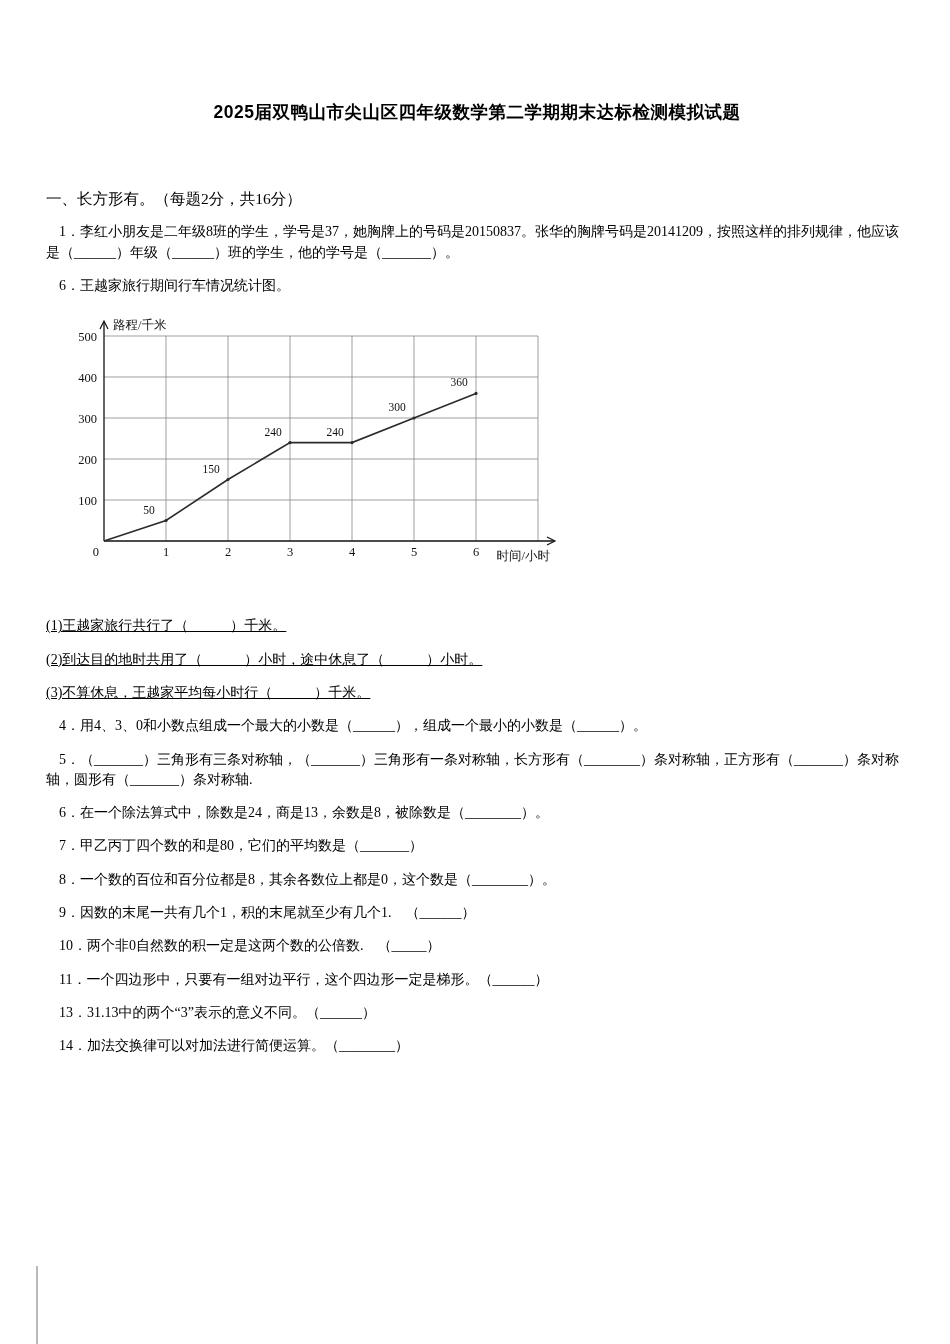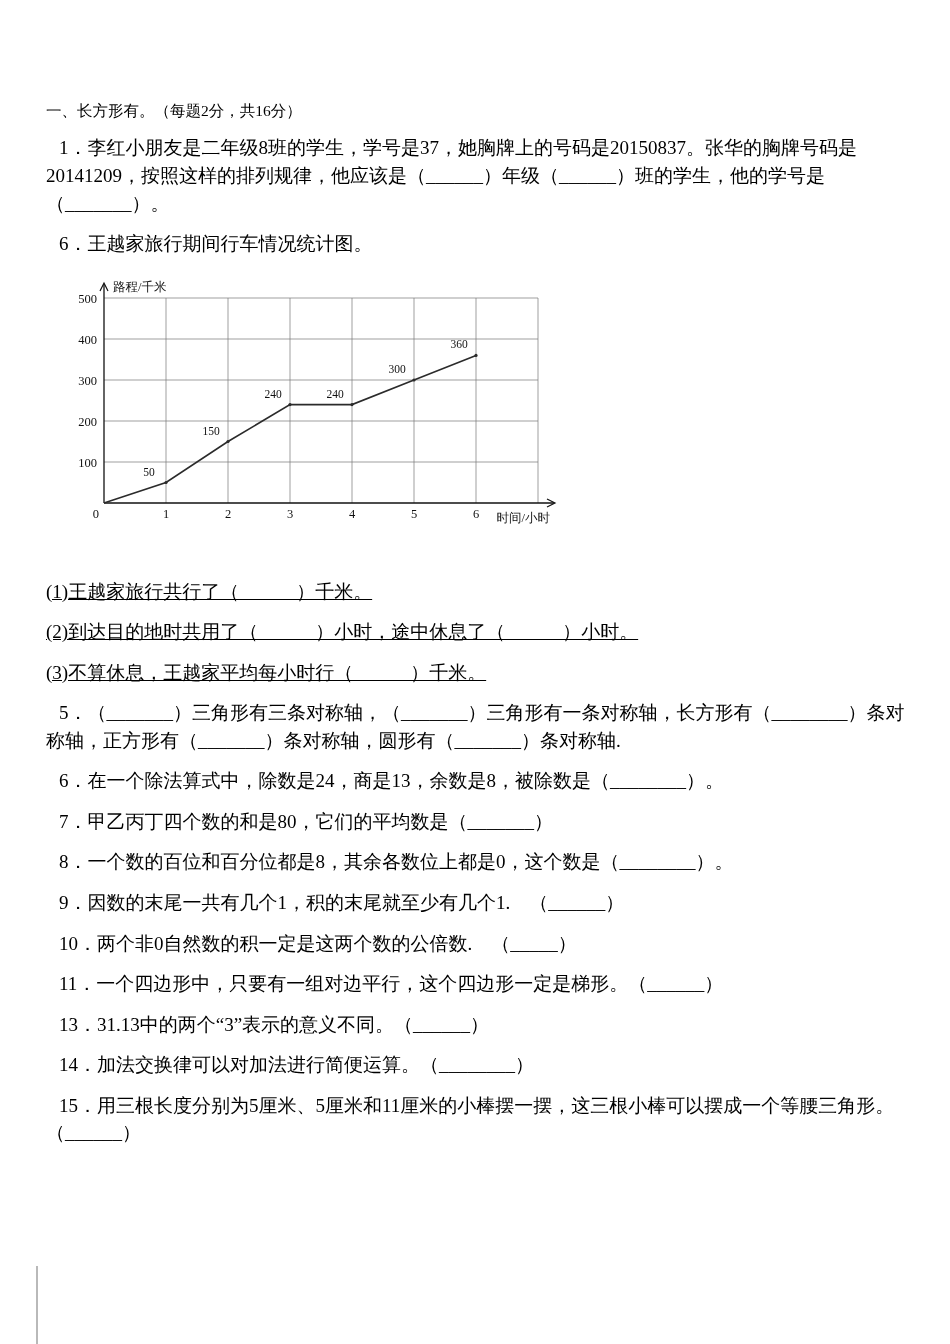--- a/index.html
+++ b/index.html
@@ -19,21 +19,21 @@
     text-align: center;
     margin: 0 0 64px 0;
     letter-spacing: 0.5px;
   }
   .sec {
     font-size: 15.5px;
     line-height: 1.45;
     margin: 0 0 12px 0;
   }
   p.q, p.sub {
-    font-size: 19px;
+    font-size: 14px;
     line-height: 1.45;
     margin: 0 0 13px 0;
   }
   p.q { text-indent: 13px; }
   p.sub { text-indent: 0; text-decoration: underline; }
   .chart-wrap {
     margin: 16px 0 44px 12px;
     width: 520px;
   }
   .chart-wrap svg {
@@ -47,20 +47,21 @@
     width: 2px;
     height: 78px;
     background: #b9b9b9;
   }
 </style>
 </head>
 <body>
 
 <div class="page">
 
+  <h1 class="title">2025届双鸭山市尖山区四年级数学第二学期期末达标检测模拟试题</h1>
 
   <p class="sec">一、长方形有。（每题2分，共16分）</p>
 
   <p class="q">1．李红小朋友是二年级8班的学生，学号是37，她胸牌上的号码是20150837。张华的胸牌号码是20141209，按照这样的排列规律，他应该是（______）年级（______）班的学生，他的学号是（_______）。</p>
 
   <p class="q">6．王越家旅行期间行车情况统计图。</p>
 
   <div class="chart-wrap">
     <svg id="chart-svg" viewBox="0 0 520 260" width="520" height="260">
         <line x1="46" y1="188" x2="480" y2="188" stroke="#777777" stroke-width="0.7"></line>
@@ -106,28 +107,28 @@
         <text x="339" y="99.00000000000001" text-anchor="middle" font-size="11.5" fill="#111111">300</text>
         <circle cx="418" cy="81.4" r="1.6" fill="#2b2b2b"></circle>
         <text x="401" y="74.4" text-anchor="middle" font-size="11.5" fill="#111111">360</text>
       </svg>
   </div>
 
   <p class="sub">(1)王越家旅行共行了（______）千米。</p>
   <p class="sub">(2)到达目的地时共用了（______）小时，途中休息了（______）小时。</p>
   <p class="sub">(3)不算休息，王越家平均每小时行（______）千米。</p>
 
+  <p class="q">4．用4、3、0和小数点组成一个最大的小数是（______），组成一个最小的小数是（______）。</p>
   <p class="q">5．（_______）三角形有三条对称轴，（_______）三角形有一条对称轴，长方形有（________）条对称轴，正方形有（_______）条对称轴，圆形有（_______）条对称轴.</p>
   <p class="q">6．在一个除法算式中，除数是24，商是13，余数是8，被除数是（________）。</p>
   <p class="q">7．甲乙丙丁四个数的和是80，它们的平均数是（_______）</p>
   <p class="q">8．一个数的百位和百分位都是8，其余各数位上都是0，这个数是（________）。</p>
 
 
   <p class="q">9．因数的末尾一共有几个1，积的末尾就至少有几个1.　（______）</p>
   <p class="q">10．两个非0自然数的积一定是这两个数的公倍数.　（_____）</p>
   <p class="q">11．一个四边形中，只要有一组对边平行，这个四边形一定是梯形。（______）</p>
   <p class="q">13．31.13中的两个“3”表示的意义不同。（______）</p>
   <p class="q">14．加法交换律可以对加法进行简便运算。（________）</p>
-  <p class="q">15．用三根长度分别为5厘米、5厘米和11厘米的小棒摆一摆，这三根小棒可以摆成一个等腰三角形。（______）</p>
 
 </div>
 
 <div class="edge-mark"></div>
 
 </body></html>

